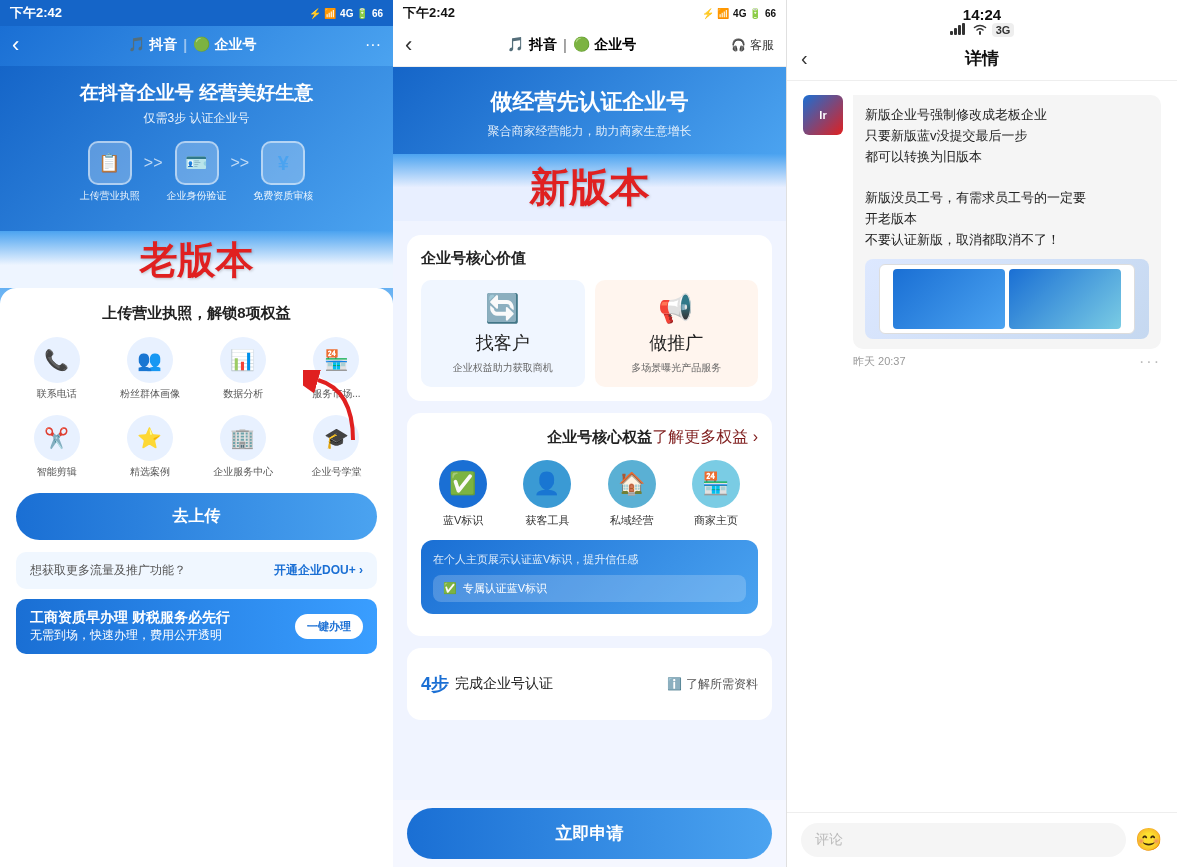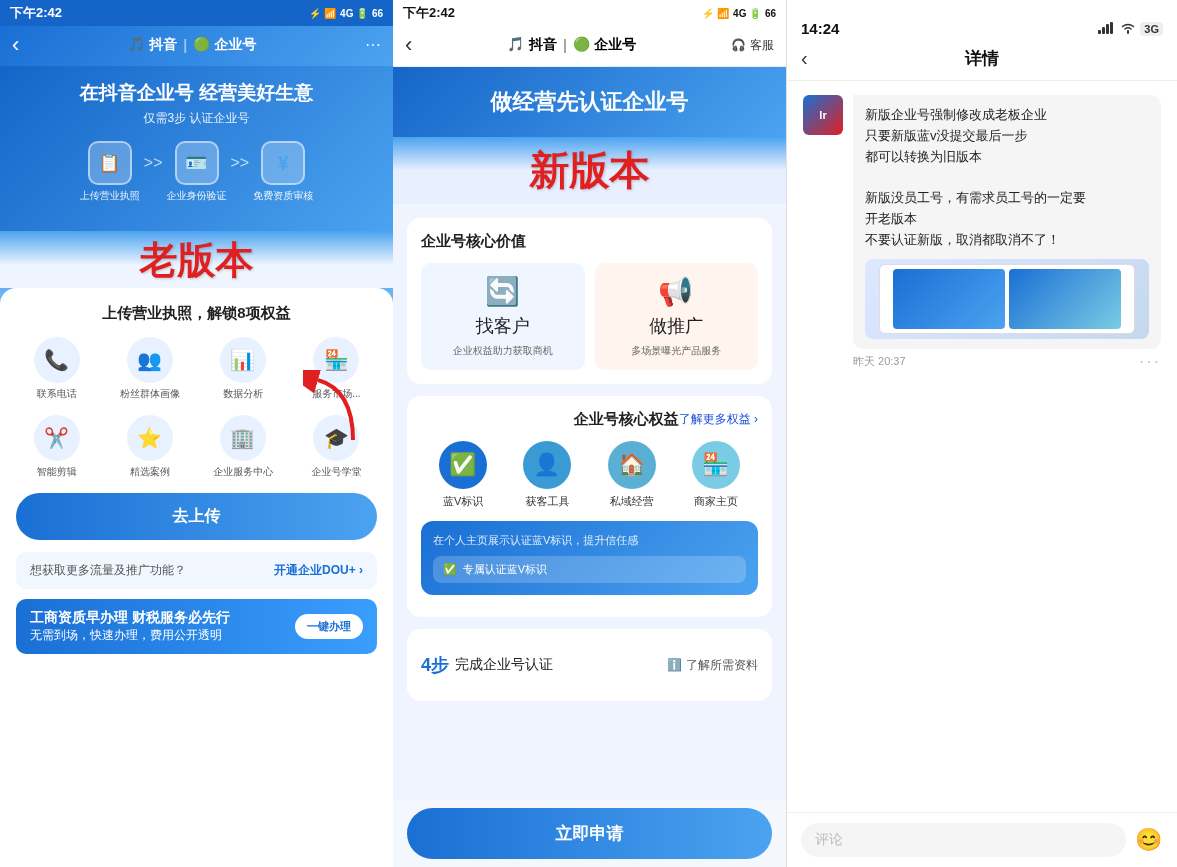--- a/index.html
+++ b/index.html
@@ -276,21 +276,21 @@
       align-items: center;
       gap: 6px;
     }
     .core-value-item.orange-bg { background: #fff5ee; }
     .core-value-icon { font-size: 28px; }
     .core-value-name { font-size: 18px; font-weight: 400; color: #222; }
     .core-value-desc { font-size: 10px; color: #666; text-align: center; }
 
     .benefits-section { background: #fff; border-radius: 14px; padding: 14px; margin-bottom: 12px; }
     .benefits-header { display: flex; justify-content: flex-end; align-items: center; margin-bottom: 12px; }
-    .benefits-link { color: #1d4ed8; font-size: 12px; }
+    .benefits-link { color: #7f1d1d; font-size: 16px; }
 
     .benefits-icons-row {
       display: flex;
       justify-content: space-around;
       margin-bottom: 12px;
     }
     .benefit-item {
       display: flex;
       flex-direction: column;
       align-items: center;
@@ -361,22 +361,23 @@
       flex-direction: column;
       overflow: hidden;
       border-left: 1px solid #e0e0e0;
     }
 
     .detail-status-bar {
       background: #fff;
       display: flex;
       justify-content: space-between;
       align-items: center;
-      padding: 20px 14px 4px;
+      padding: 6px 14px 4px;
       color: #111;
+      flex-direction: column;
     }
     .detail-status-bar .time { font-size: 15px; font-weight: 700; }
     .detail-status-icons { display: flex; align-items: center; gap: 4px; font-size: 10px; color: #333; }
 
     .detail-nav {
       display: flex;
       align-items: center;
       justify-content: center;
       padding: 6px 14px 10px;
       border-bottom: 1px solid #eee;
@@ -605,20 +606,21 @@
     <div class="nav-title">
       <span>🎵 抖音</span>
       <span style="opacity:0.4;">|</span>
       <span>🟢 企业号</span>
     </div>
     <span class="customer-service" style="cursor:pointer;">🎧 客服</span>
   </div>
 
   <div class="hero-banner-new">
     <h1>做经营先认证企业号</h1>
+    <p>聚合商家经营能力，助力商家生意增长</p>
   </div>
 
   <div style="background: linear-gradient(180deg, #4ba3f0 0%, #e8efff 50%); padding: 2px 0;">
     <div class="new-version-label">新版本</div>
   </div>
 
   <div class="content-scroll-new">
 
     <div class="section-card">
       <div class="section-title">企业号核心价值</div>

